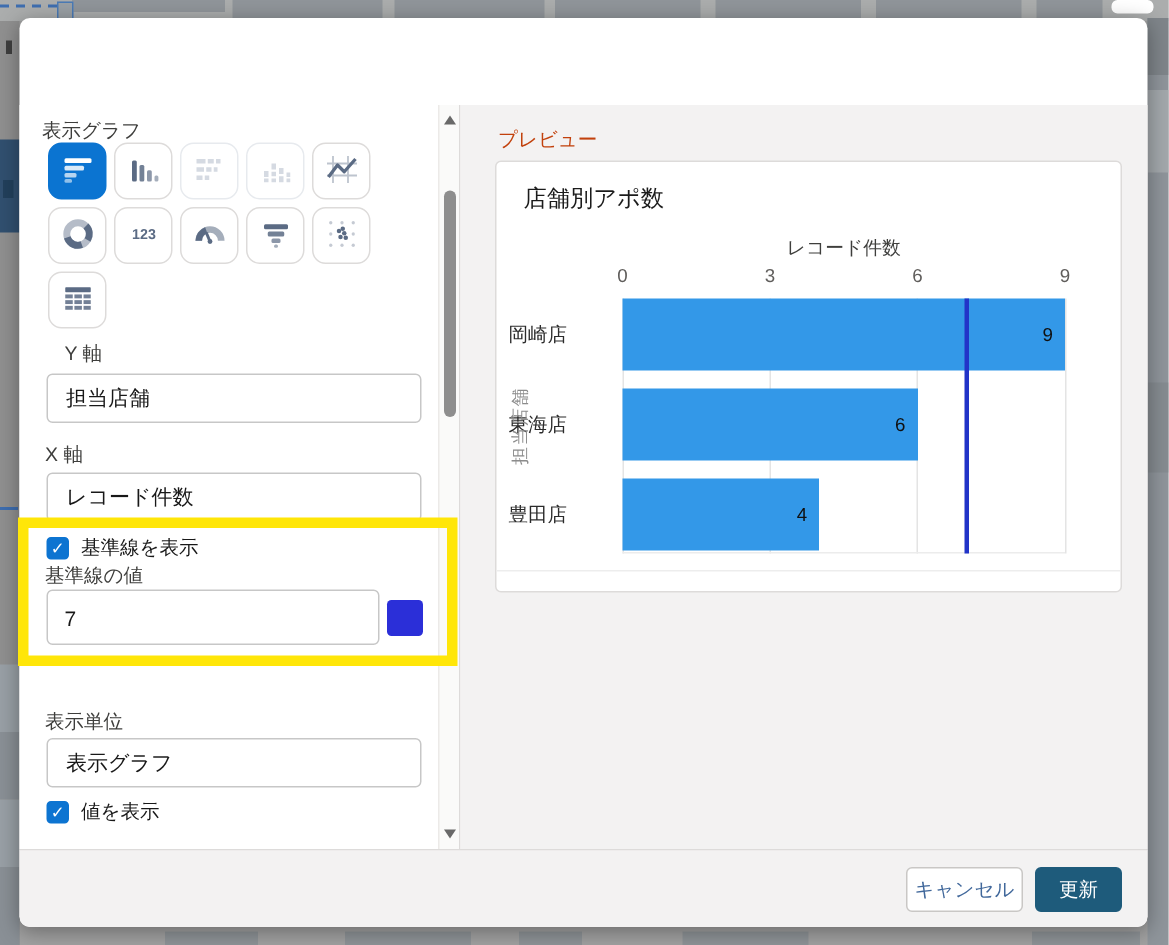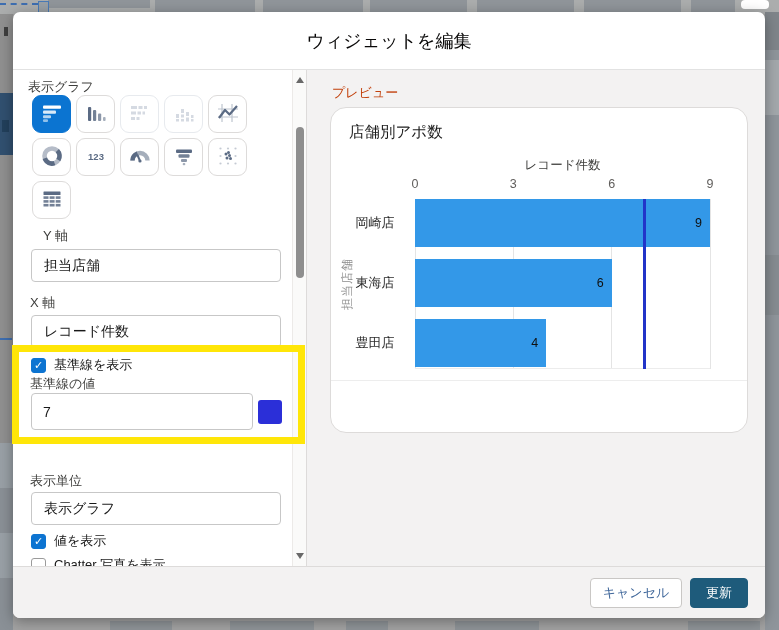--- a/index.html
+++ b/index.html
@@ -48,44 +48,44 @@
   .sbar { position:absolute; right:0; top:0; width:14px; height:496px; background:#fafaf9; border-left:1px solid #eceae8; }
   .sbar .thumb { position:absolute; left:3px; top:57px; width:8px; height:151px; background:#8e8e8e; border-radius:4px; }
   .tri-up { position:absolute; left:3px; top:7px; width:0; height:0;
             border-left:4px solid transparent; border-right:4px solid transparent; border-bottom:6px solid #696969; }
   .tri-down { position:absolute; left:3px; bottom:7px; width:0; height:0;
               border-left:4px solid transparent; border-right:4px solid transparent; border-top:6px solid #696969; }
 
   
   .right-area { position:relative; width:458px; height:496px; background:#f3f2f2; }
   .preview-label { position:absolute; left:25px; top:14px; font-size:13px; color:#c2410c; }
-  .preview-card { position:absolute; left:23px; top:37px; width:418px; height:326px; background:#fff;
-                  border:1px solid #dddbda; border-radius:16px; }
+  .preview-card { position:absolute; left:23px; top:37px; width:418px; height:288px; background:#fff;
+                  border:1px solid #dddbda; border-radius:4px; }
   .chart-title { position:absolute; left:18px; top:14px; font-size:15.5px; font-weight:500; color:#1b1b1b; }
   .axis-title { position:absolute; left:84px; top:49px; width:295px; text-align:center; font-size:12.5px; color:#3e3e3c; }
   .tick { position:absolute; top:69px; transform:translateX(-50%); font-size:12.5px; color:#605e5c; }
   .gridline { position:absolute; top:91px; width:1px; height:170px; background:#e4e4e4; }
   .plot-base { position:absolute; left:84px; top:260px; width:295px; height:1px; background:#ececec; }
-  .cat-label { position:absolute; left:8px; width:72px; text-align:center; font-size:13px; color:#2b2b2b;
+  .cat-label { position:absolute; left:8px; width:72px; text-align:left; font-size:13px; color:#2b2b2b;
                height:48px; line-height:48px; white-space:nowrap; }
   .bar { position:absolute; left:84px; height:48px; }
   .bar .val { position:absolute; right:8px; top:0; height:48px; line-height:48px; font-size:12.5px; color:#101010; }
   .refline { position:absolute; top:91px; width:3px; height:170px; }
   .ylab { position:absolute; left:16px; top:176px; transform:translate(-50%,-50%) rotate(-90deg);
           font-size:12px; color:#8c8c8c; letter-spacing:1px; white-space:nowrap; }
   .card-divider { position:absolute; left:0; top:272px; width:416px; height:1px; background:#ededed; }
   .report-link { position:absolute; left:18px; top:290px; font-size:13px; color:#3e3e3c; cursor:pointer; }
 
   
   .modal-footer { position:absolute; left:0; top:554px; width:752px; height:52px; background:#f3f2f2;
                   border-top:1px solid #dddbda; border-radius:0 0 7px 7px; display:flex; align-items:center;
                   justify-content:flex-end; gap:8px; padding-right:17px; }
   .btn { height:30px; border-radius:4px; font-size:13px; cursor:pointer;
          font-family:"Liberation Sans","DejaVu Sans",sans-serif; }
-  .btn-cancel { width:92px; background:#fff; border:1px solid #c9c7c5; color:#41689b; }
+  .btn-cancel { width:78px; background:#fff; border:1px solid #c9c7c5; color:#41689b; }
   .btn-update { width:58px; background:#1e5b7b; border:1px solid #1e5b7b; color:#fff; }
 
   
   .highlight-box { position:absolute; left:12px; top:345px; width:293px; height:99px;
                    border:7px solid #ffe608; z-index:60; pointer-events:none; }
 </style>
 </head>
 <body>
 
 <div>
@@ -118,23 +118,20 @@
 
   <div class="bgblock" style="left:110px;top:621px;width:62px;height:9px;background:#8f9498"></div>
   <div class="bgblock" style="left:230px;top:621px;width:84px;height:9px;background:#8f9498"></div>
   <div class="bgblock" style="left:346px;top:621px;width:42px;height:9px;background:#8f9498"></div>
   <div class="bgblock" style="left:455px;top:621px;width:84px;height:9px;background:#8f9498"></div>
   <div class="bgblock" style="left:688px;top:621px;width:72px;height:9px;background:#8f9498"></div>
 </div>
 
 <div class="modal">
 
-  <div class="modal-header">
-    <div class="modal-title">ウィジェットを編集</div>
-  </div>
 
   <div class="modal-body">
 
     <div class="left-panel">
       <div class="pl-label" style="left:15px;top:8px">表示グラフ</div>
       <div class="tile-grid">
           <button class="tile sel">
             <span><svg width="24" height="24" viewBox="0 0 24 24">
                 <rect x="3" y="4.5" width="18" height="3.2" rx="1" fill="currentColor"></rect>
                 <rect x="3" y="9.5" width="13" height="3.2" rx="1" fill="currentColor" opacity=".85"></rect>
@@ -259,24 +256,20 @@
       <div class="pl-label" style="left:17px;top:305px">基準線の値</div>
       <input class="ref-input" type="text" value="7" style="">
       <div class="swatch" style="background: rgb(43, 47, 216);"></div>
 
       <div class="pl-label" style="left:17px;top:402px">表示単位</div>
       <div class="field" style="top:422px" role="combobox">表示グラフ</div>
 
       <div class="cb-row" style="top:462px">
         <span class="cb on">✓</span>
         <span class="cb-label">値を表示</span>
-      </div>
-      <div class="cb-row" style="top:486px">
-        <span class="cb"></span>
-        <span class="cb-label">Chatter 写真を表示</span>
       </div>
 
       <div class="sbar">
         <div class="tri-up"></div>
         <div class="thumb"></div>
         <div class="tri-down"></div>
       </div>
     </div>
 
     <div class="right-area">

